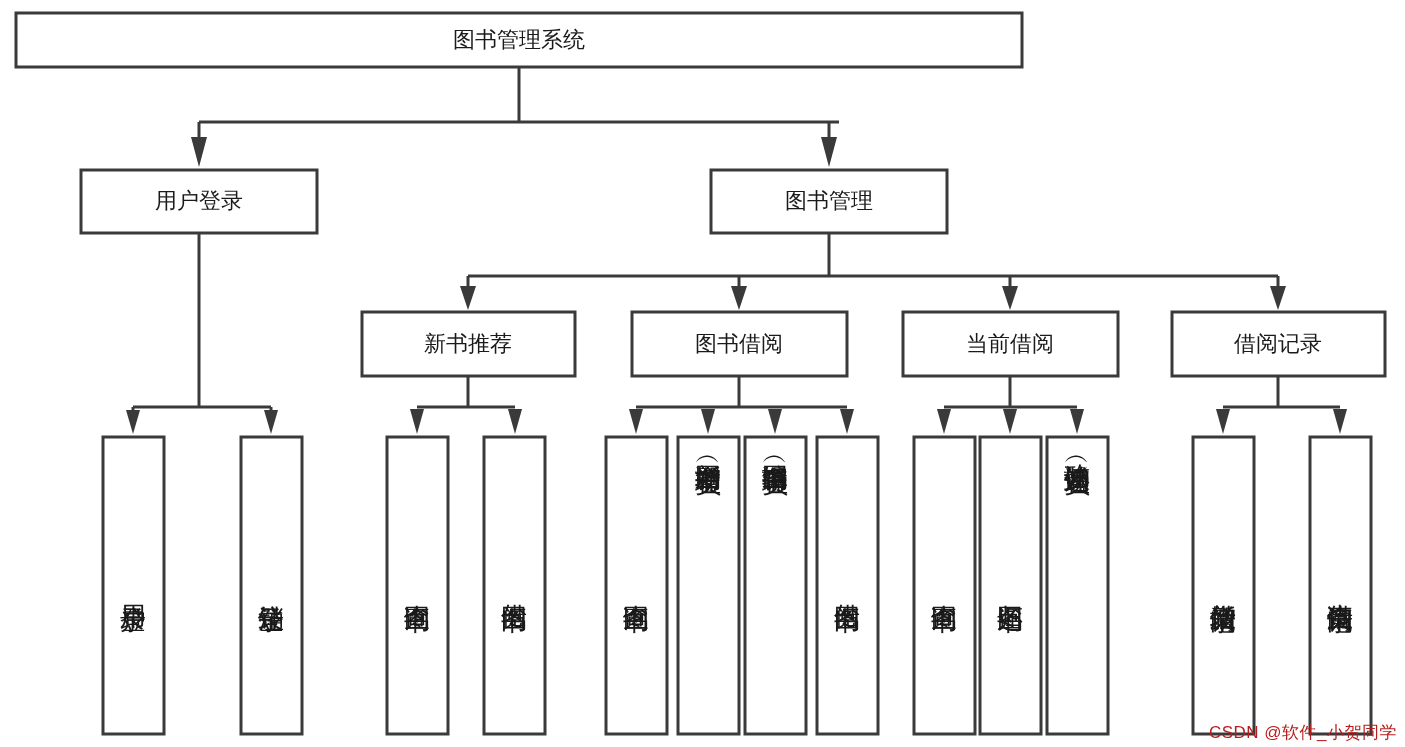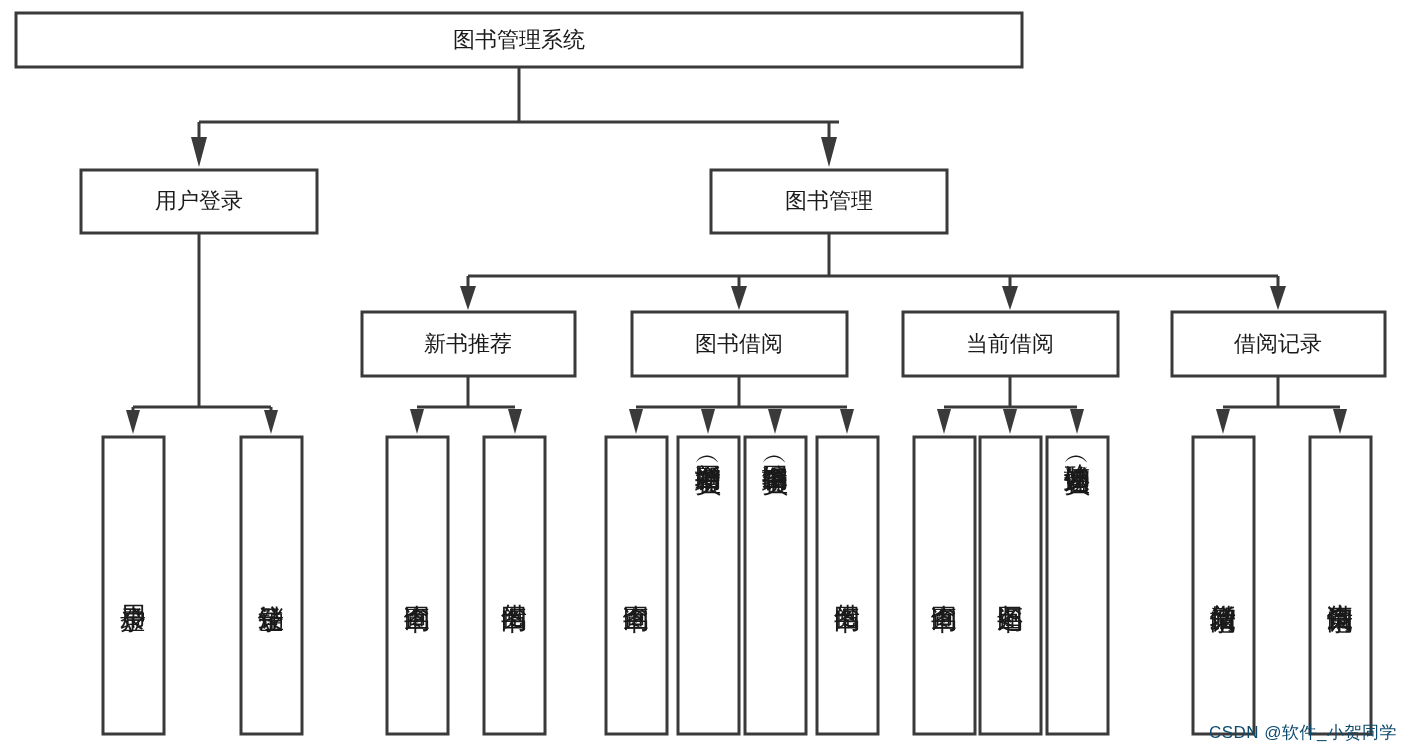--- a/index.html
+++ b/index.html
@@ -65,21 +65,21 @@
   .leaf-label-wrap.top {
     align-items: flex-start;
     padding-top: 6px;
   }
   .watermark {
     position: absolute;
     right: 8px;
     bottom: 3px;
     font-family: "Liberation Sans", "DejaVu Sans", sans-serif;
     font-size: 17px;
-    color: #0c4a6e;
+    color: #b91c1c;
     letter-spacing: 0.5px;
     white-space: nowrap;
     pointer-events: none;
   }
 </style>
 </head>
 <body>
 
 <svg id="diagram" viewBox="0 0 1405 747" xmlns="http://www.w3.org/2000/svg">
 

